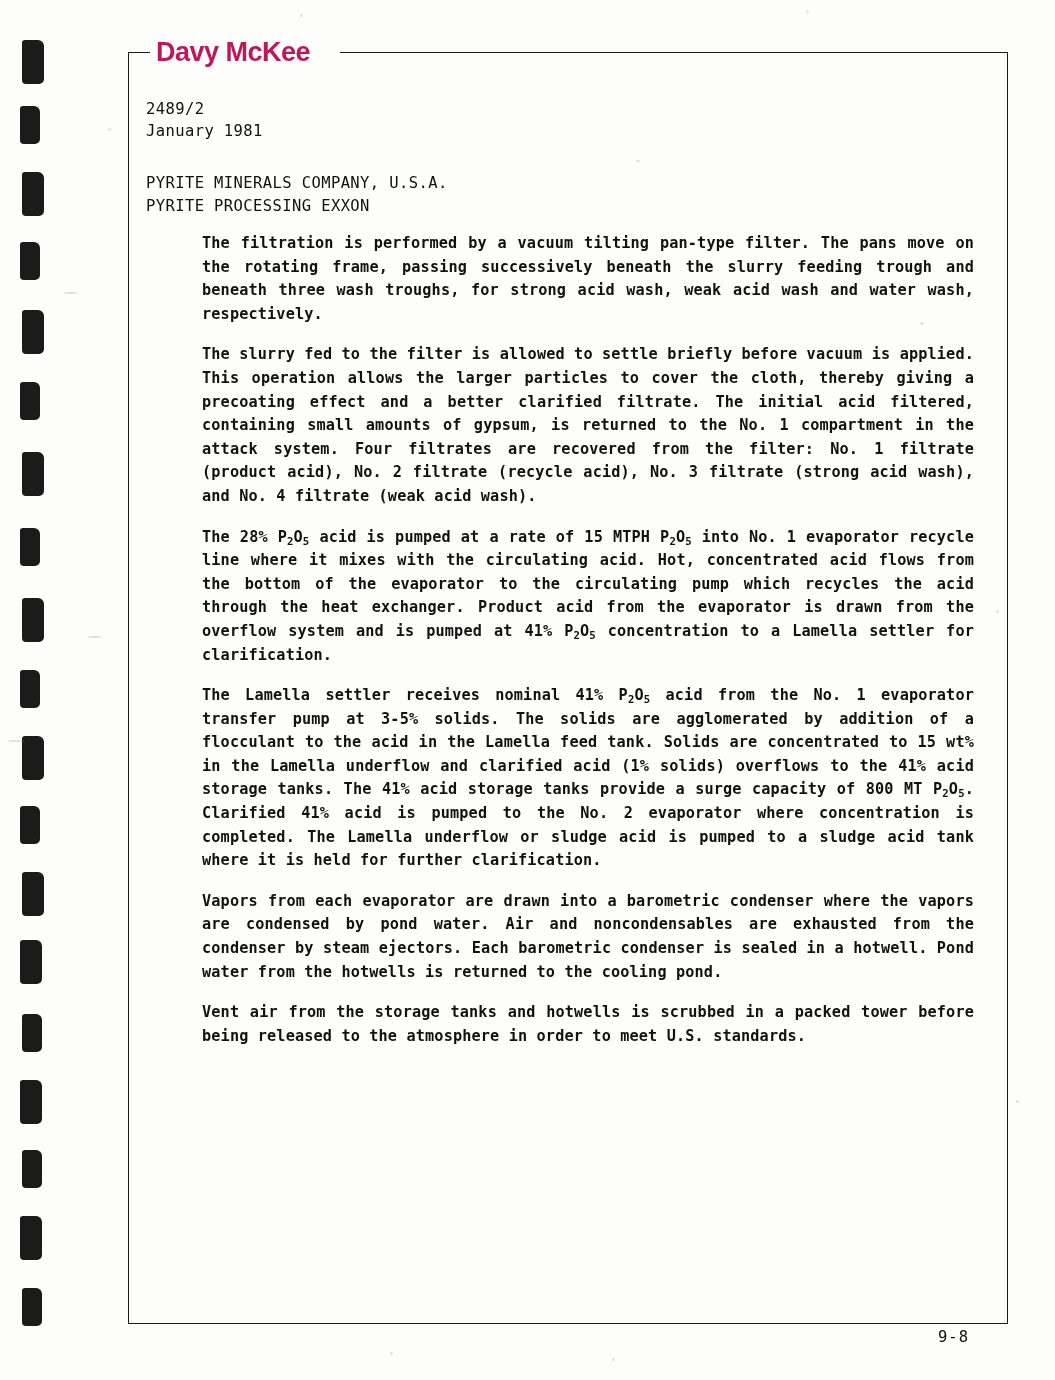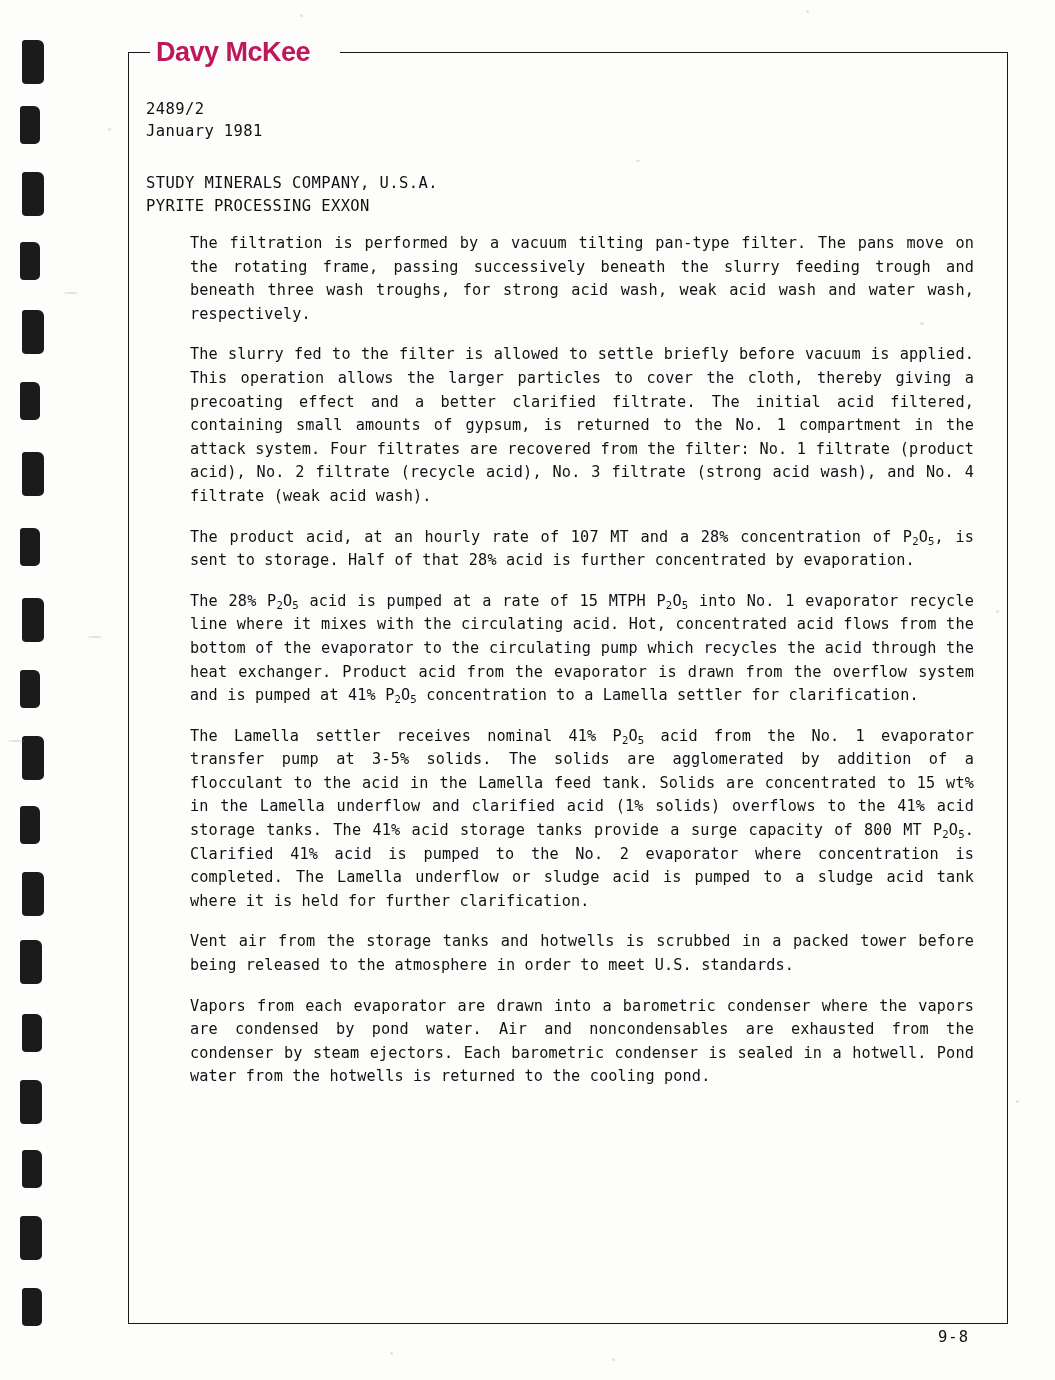--- a/index.html
+++ b/index.html
@@ -117,23 +117,24 @@
     position: absolute;
     left: 190px;
     top: 232px;
     width: 784px;
     font-size: 15.2px;
     line-height: 23.6px;
     letter-spacing: .15px;
     text-align: justify;
   }
   .body-text p {
-    margin: 0 0 17px 0;
+    margin: 0 0 17px 12px;
     text-align: justify;
     text-justify: inter-word;
+    font-weight: bold;
   }
   .body-text p:first-child { text-indent: 0; }
 
   sub {
     font-size: 70%;
     vertical-align: -0.28em;
     line-height: 0;
   }
 
   .page-number {
@@ -184,32 +185,31 @@
   <div class="doc-frame"></div>
 
   <div class="logo">Davy McKee</div>
 
   <div class="doc-ref">
     <div>2489/2</div>
     <div>January 1981</div>
   </div>
 
   <div class="client-block">
-    <div>STUDY MINERALS COMPANY, U.S.A.</div>
+    <div>PYRITE MINERALS COMPANY, U.S.A.</div>
     <div>PYRITE PROCESSING EXXON</div>
   </div>
 
   <div class="body-text">
     <p>The filtration is performed by a vacuum tilting pan-type filter. The pans move on the rotating frame, passing successively beneath the slurry feeding trough and beneath three wash troughs, for strong acid wash, weak acid wash and water wash, respectively.</p>
     <p>The slurry fed to the filter is allowed to settle briefly before vacuum is applied. This operation allows the larger particles to cover the cloth, thereby giving a precoating effect and a better clarified filtrate. The initial acid filtered, containing small amounts of gypsum, is returned to the No. 1 compartment in the attack system. Four filtrates are recovered from the filter: No. 1 filtrate (product acid), No. 2 filtrate (recycle acid), No. 3 filtrate (strong acid wash), and No. 4 filtrate (weak acid wash).</p>
-    <p>The product acid, at an hourly rate of 107 MT and a 28% concentration of P<sub>2</sub>O<sub>5</sub>, is sent to storage. Half of that 28% acid is further concentrated by evaporation.</p>
     <p>The 28% P<sub>2</sub>O<sub>5</sub> acid is pumped at a rate of 15 MTPH P<sub>2</sub>O<sub>5</sub> into No. 1 evaporator recycle line where it mixes with the circulating acid. Hot, concentrated acid flows from the bottom of the evaporator to the circulating pump which recycles the acid through the heat exchanger. Product acid from the evaporator is drawn from the overflow system and is pumped at 41% P<sub>2</sub>O<sub>5</sub> concentration to a Lamella settler for clarification.</p>
     <p>The Lamella settler receives nominal 41% P<sub>2</sub>O<sub>5</sub> acid from the No. 1 evaporator transfer pump at 3-5% solids. The solids are agglomerated by addition of a flocculant to the acid in the Lamella feed tank. Solids are concentrated to 15 wt% in the Lamella underflow and clarified acid (1% solids) overflows to the 41% acid storage tanks. The 41% acid storage tanks provide a surge capacity of 800 MT P<sub>2</sub>O<sub>5</sub>. Clarified 41% acid is pumped to the No. 2 evaporator where concentration is completed. The Lamella underflow or sludge acid is pumped to a sludge acid tank where it is held for further clarification.</p>
+    <p>Vapors from each evaporator are drawn into a barometric condenser where the vapors are condensed by pond water. Air and noncondensables are exhausted from the condenser by steam ejectors. Each barometric condenser is sealed in a hotwell. Pond water from the hotwells is returned to the cooling pond.</p>
     <p>Vent air from the storage tanks and hotwells is scrubbed in a packed tower before being released to the atmosphere in order to meet U.S. standards.</p>
-    <p>Vapors from each evaporator are drawn into a barometric condenser where the vapors are condensed by pond water. Air and noncondensables are exhausted from the condenser by steam ejectors. Each barometric condenser is sealed in a hotwell. Pond water from the hotwells is returned to the cooling pond.</p>
   </div>
 
   <div class="page-number">9-8</div>
 
   <div class="scan-noise">
     <div class="speck" style="left:300px;top:14px;width:3px;height:3px;"></div>
     <div class="speck" style="left:806px;top:10px;width:3px;height:3px;"></div>
     <div class="speck" style="left:636px;top:160px;width:4px;height:2px;"></div>
     <div class="speck" style="left:108px;top:128px;width:3px;height:3px;"></div>
     <div class="speck" style="left:64px;top:292px;width:14px;height:2px;"></div>

